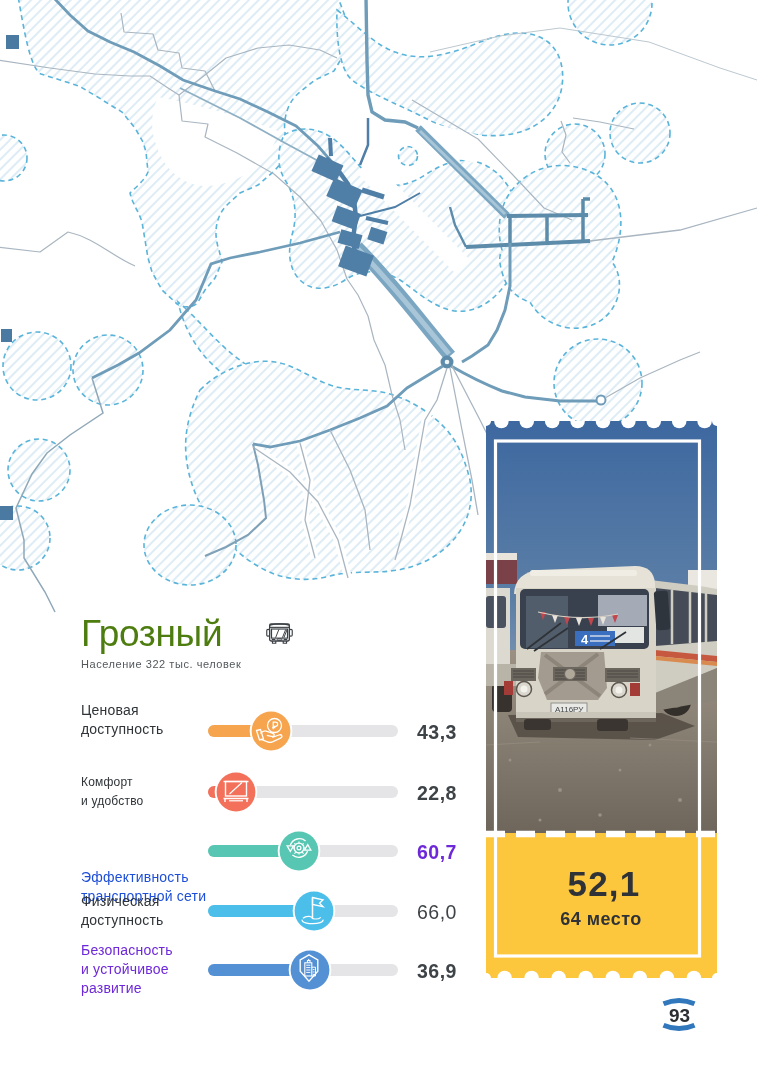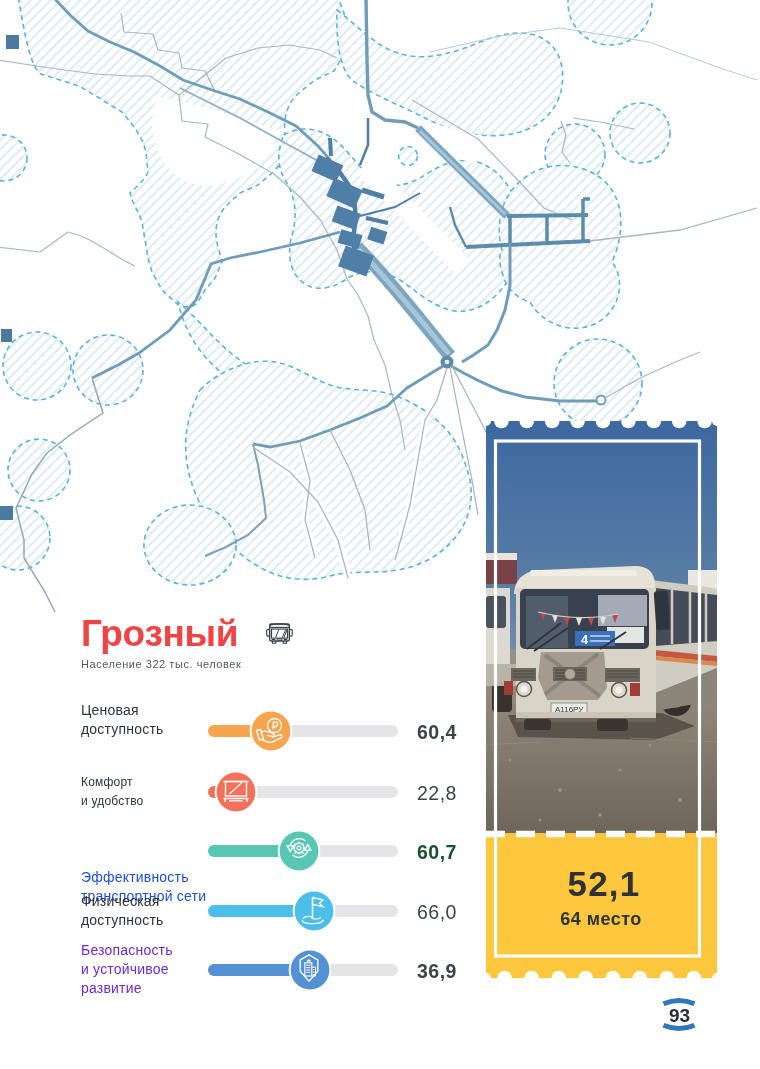--- a/index.html
+++ b/index.html
@@ -137,21 +137,21 @@
 <path d="M330,138 L331,156" stroke-width="4"></path>
 <path d="M368,118 L368,145 360,165" stroke-width="2.5"></path>
 <path d="M360,216 L395,207 420,193" stroke-width="2"></path>
 </g>
 
 <rect x="6" y="35" width="13" height="14" fill="#4a7aa2"></rect>
 <rect x="1" y="329" width="11" height="13" fill="#4a7aa2"></rect>
 <rect x="0" y="506" width="13" height="14" fill="#4a7aa2"></rect>
 </svg>
 
-<div class="abs" style="left:81px;top:615px;font-size:37px;font-weight:bold;color:#ef4444;letter-spacing:-0.3px;line-height:37px">Грозный</div>
+<div class="abs" style="left:81px;top:615px;font-size:37px;font-weight:normal;color:#4d7c0f;letter-spacing:-0.3px;line-height:37px">Грозный</div>
 
 <svg class="abs" style="left:265px;top:617px" width="29" height="29" viewBox="0 0 28 28" fill="none" stroke="#3b4046" stroke-width="1.3">
 <path d="M4.5,7.8 Q14,5.4 23.5,7.8" stroke-width="1.2"></path>
 <rect x="4.5" y="6.8" width="19" height="16.4" rx="1.4"></rect>
 <path d="M4.5,10 H23.5" stroke-width="1.1"></path>
 <rect x="6.3" y="11.6" width="15.4" height="8.8" stroke-width="1.1"></rect>
 <path d="M10.2,20 L13.4,12 M16.8,20 L20,12 M18.2,20 L21.4,12" stroke-width="0.95"></path>
 <rect x="1.7" y="11.9" width="2.7" height="6.6" rx="1.2" stroke-width="1.1"></rect>
 <rect x="23.6" y="11.9" width="2.7" height="6.6" rx="1.2" stroke-width="1.1"></rect>
 <path d="M6.5,21.7 H10 M18,21.7 H21.5" stroke-width="1"></path>
@@ -171,62 +171,62 @@
 <circle cx="22" cy="22" r="21.3" fill="#fff"></circle>
 <circle cx="22" cy="22" r="19.4" fill="#f6a44d"></circle>
 <g stroke="#fff" stroke-width="1.3" fill="none">
       <circle cx="25.5" cy="16.5" r="7"></circle>
 <path d="M24.2,20.3 V13.2 h2.4 a2.05,2.05 0 0 1 0,4.1 h-2.4 M23.2,18.6 h3.2" stroke-width="1.2"></path>
 <path d="M11.5,24.5 q3,-3.5 6.5,-2.2 l4.5,1.5 q3.2,1 2.6,2.6 q-0.5,1.4 -2.8,0.9 l-4.5,-1 m5.5,2.2 l6.5,-2.5 q2.3,-0.8 3,0.8 q0.6,1.5 -1.8,2.6 l-7.5,3.4 q-2.5,1 -5,0 l-7,-2.6"></path>
 <path d="M7.5,21.5 l4,-1 3,9.5 -4,1 z"></path>
     </g>
 </svg>
 
-<div class="abs" style="left:417px;top:721.0px;font-size:19.5px;font-weight:bold;color:#3e4347;letter-spacing:0.5px">60,4</div>
+<div class="abs" style="left:417px;top:721.0px;font-size:19.5px;font-weight:bold;color:#3e4347;letter-spacing:0.5px">43,3</div>
 
 <div class="abs" style="left:81px;top:772.5px;font-size:12px;line-height:19px;color:#2f3438;letter-spacing:0.2px">Комфорт<br>и удобство</div>
 
 <div class="abs" style="left:208px;top:785.5px;width:190px;height:12px;border-radius:6px;background:#e5e5e7"></div>
 
 <div class="abs" style="left:208px;top:785.5px;width:28px;height:12px;border-radius:6px;background:#f3705a"></div>
 
 <svg class="abs" style="left:214px;top:769.5px" width="44" height="44" viewBox="0 0 44 44">
 <circle cx="22" cy="22" r="21.3" fill="#fff"></circle>
 <circle cx="22" cy="22" r="19.4" fill="#f3705a"></circle>
 <g stroke="#fff" stroke-width="1.4" fill="none">
       <path d="M9.5,11.5 H34.5"></path>
 <rect x="11.5" y="11.5" width="21" height="14.5"></rect>
 <path d="M15.5,24 L28,12.5" stroke-width="1.2"></path>
 <path d="M9.5,28.5 H34.5 M11,28.5 V32 M33,28.5 V32"></path>
 <path d="M15,30.8 H29" stroke-width="1.2"></path>
     </g>
 </svg>
 
-<div class="abs" style="left:417px;top:781.5px;font-size:19.5px;font-weight:normal;color:#3e4347;letter-spacing:0.5px">22,8</div>
+<div class="abs" style="left:417px;top:781.5px;font-size:19.5px;font-weight:bold;color:#3e4347;letter-spacing:0.5px">22,8</div>
 
 <div class="abs" style="left:81px;top:868px;font-size:14px;line-height:19px;color:#1d4ed8;letter-spacing:0.2px">Эффективность<br>транспортной сети</div>
 
 <div class="abs" style="left:208px;top:845.0px;width:190px;height:12px;border-radius:6px;background:#e5e5e7"></div>
 
 <div class="abs" style="left:208px;top:845.0px;width:91px;height:12px;border-radius:6px;background:#57c6b2"></div>
 
 <svg class="abs" style="left:277px;top:829.0px" width="44" height="44" viewBox="0 0 44 44">
 <circle cx="22" cy="22" r="21.3" fill="#fff"></circle>
 <circle cx="22" cy="22" r="19.4" fill="#57c6b2"></circle>
 <g stroke="#fff" stroke-width="1.35" fill="none">
 <path d="M13.4,16 A9.6,9.6 0 0 1 28.6,11.9"></path>
 <path d="M30.6,22 A9.6,9.6 0 0 1 15.4,26.1"></path>
 <path d="M10.1,16.8 h6.4 l-3.2,5.6 z M33.9,21.2 h-6.4 l3.2,-5.6 z" stroke-width="1.25"></path>
 <circle cx="22" cy="19" r="4.9" stroke-width="1.35"></circle>
 <circle cx="22" cy="19" r="1.9" stroke-width="1.2"></circle>
 <path d="M22,12.6 v2 M22,23.4 v2.1 M15.6,19 h2 M26.4,19 h2.1 M17.4,14.4 l1.5,1.5 M25.1,23.1 l1.5,1.5 M26.6,14.4 l-1.5,1.5 M18.9,23.1 l-1.5,1.5" stroke-width="1.15"></path>
 </g>
 </svg>
 
-<div class="abs" style="left:417px;top:841.0px;font-size:19.5px;font-weight:bold;color:#14532d;letter-spacing:0.5px">60,7</div>
+<div class="abs" style="left:417px;top:841.0px;font-size:19.5px;font-weight:bold;color:#6d28d9;letter-spacing:0.5px">60,7</div>
 
 <div class="abs" style="left:81px;top:891.5px;font-size:14px;line-height:19px;color:#2f3438;letter-spacing:0.2px">Физическая<br>доступность</div>
 
 <div class="abs" style="left:208px;top:904.5px;width:190px;height:12px;border-radius:6px;background:#e5e5e7"></div>
 
 <div class="abs" style="left:208px;top:904.5px;width:106px;height:12px;border-radius:6px;background:#4cbeea"></div>
 
 <svg class="abs" style="left:292px;top:888.5px" width="44" height="44" viewBox="0 0 44 44">
 <circle cx="22" cy="22" r="21.3" fill="#fff"></circle>
 <circle cx="22" cy="22" r="19.4" fill="#4cbeea"></circle>

